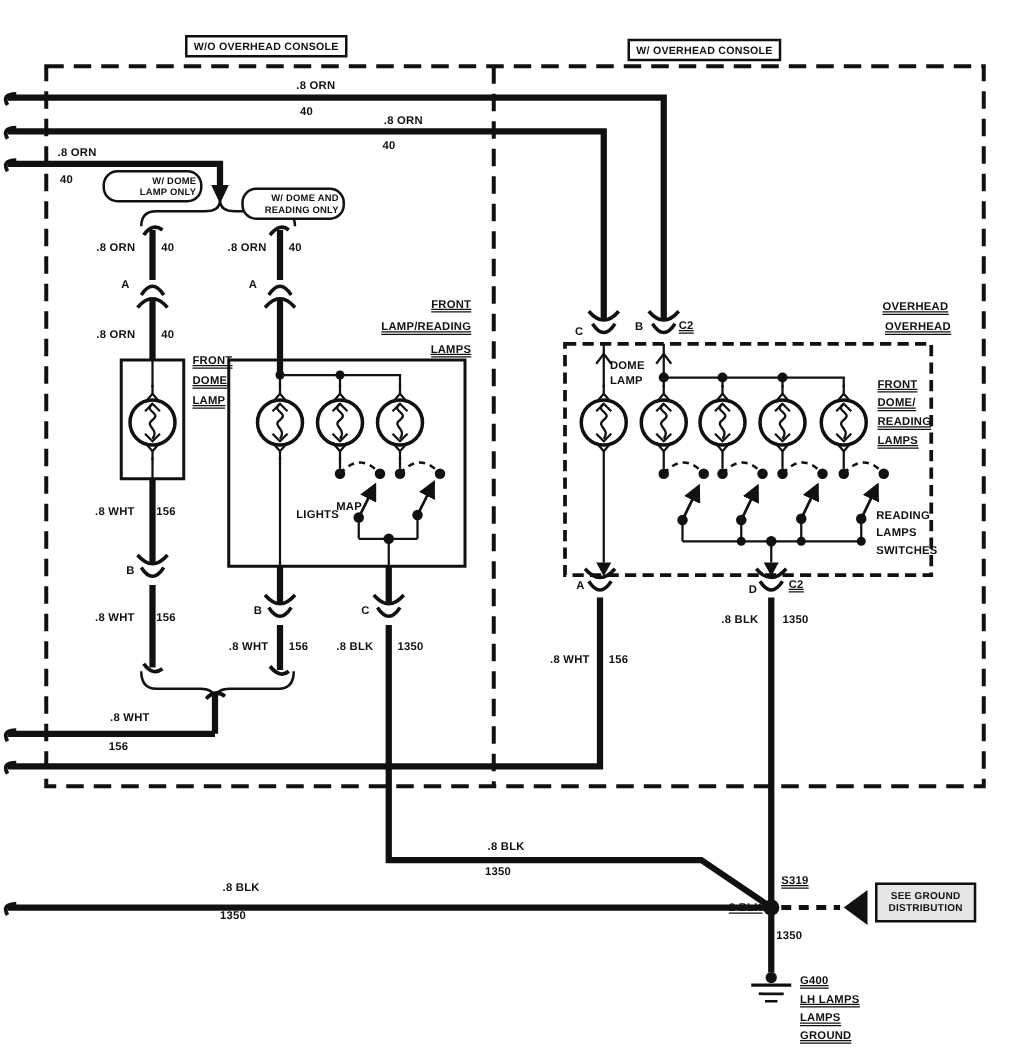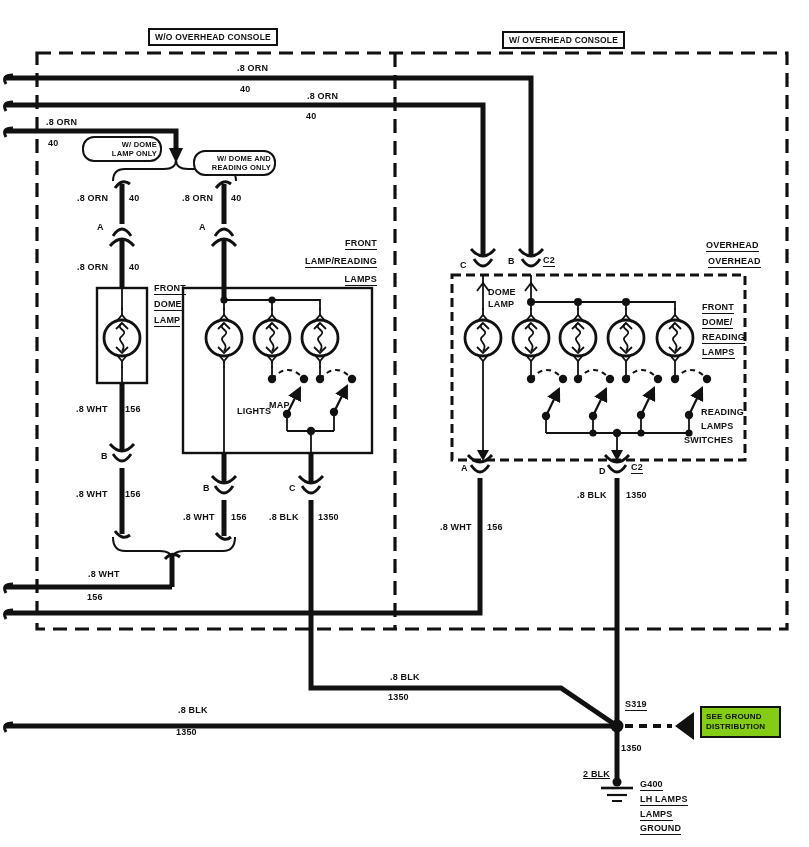--- a/index.html
+++ b/index.html
@@ -1,27 +1,27 @@
 <!DOCTYPE html>
 <html><head>
 <meta charset="utf-8">
 <style>
   html,body{margin:0;padding:0;background:#fff;}
   #stage{position:relative;width:809px;height:847px;background:#ffffff;overflow:hidden;
          font-family:"Liberation Sans",sans-serif;color:#111;}
   #stage svg{position:absolute;left:0;top:0;}
   .lbl{position:absolute;font-size:9px;font-weight:bold;line-height:10px;white-space:nowrap;
        letter-spacing:.2px;color:#111;}
-  .u{border-bottom:1.6px solid #111;padding-bottom:1px;}
+  .u{border-bottom:1.6px solid #111;padding-bottom:1px;text-decoration:underline;}
   .boxed{position:absolute;border:2px solid #111;background:#fff;font-size:8.5px;font-weight:bold;
          line-height:10px;text-align:right;padding:2px 5px;letter-spacing:.2px;}
   .boxed.small{font-size:7.5px;line-height:9px;padding:2px 3px;border-radius:12px;}
   .ra{text-align:right;}
-  .seeground{position:absolute;border:2.5px solid #111;background:#84cc16;font-size:8px;font-weight:bold;
-             line-height:10px;text-align:left;padding:4px 4px;letter-spacing:.2px;}
+  .seeground{position:absolute;border:2.5px solid #111;background:#e5e5e5;font-size:8px;font-weight:bold;
+             line-height:10px;text-align:center;padding:4px 4px;letter-spacing:.2px;}
 </style>
 </head>
 <body>
 
 <div id="stage">
 
 <svg width="809" height="847" viewBox="0 0 809 847">
   <defs>
     <marker id="arr" viewBox="0 0 10 10" refX="8.5" refY="5" markerWidth="6.5" markerHeight="6.5" orient="auto">
       <path d="M0,0 L10,5 L0,10 z" fill="#111"></path>
@@ -279,36 +279,36 @@
 <div class="lbl u" style="left:706px;top:240px;">OVERHEAD</div>
 <div class="lbl u" style="left:708px;top:256px;">OVERHEAD</div>
 <div class="lbl" style="left:488px;top:287px;">DOME</div>
 <div class="lbl" style="left:488px;top:299px;">LAMP</div>
 <div class="lbl u" style="left:702px;top:302px;">FRONT</div>
 <div class="lbl u" style="left:702px;top:317px;">DOME/</div>
 <div class="lbl u" style="left:702px;top:332px;">READING</div>
 <div class="lbl u" style="left:702px;top:347px;">LAMPS</div>
 <div class="lbl" style="left:701px;top:407px;">READING</div>
 <div class="lbl" style="left:701px;top:421px;">LAMPS</div>
-<div class="lbl" style="left:684px;top:435px;">SWITCHES</div>
+<div class="lbl" style="left:701px;top:435px;">SWITCHES</div>
 
 <div class="lbl" style="left:461px;top:463px;">A</div>
 <div class="lbl" style="left:440px;top:522px;">.8 WHT</div>
 <div class="lbl" style="left:487px;top:522px;">156</div>
 <div class="lbl" style="left:599px;top:466px;">D</div>
 <div class="lbl u" style="left:631px;top:462px;">C2</div>
 <div class="lbl" style="left:577px;top:490px;">.8 BLK</div>
 <div class="lbl" style="left:626px;top:490px;">1350</div>
 
 <div class="lbl" style="left:390px;top:672px;">.8 BLK</div>
 <div class="lbl" style="left:388px;top:692px;">1350</div>
 <div class="lbl" style="left:178px;top:705px;">.8 BLK</div>
 <div class="lbl" style="left:176px;top:727px;">1350</div>
 <div class="lbl u" style="left:625px;top:699px;">S319</div>
-<div class="lbl" style="left:583px;top:769px;text-decoration:underline;">2 BLK</div>
+<div class="lbl" style="left:583px;top:721px;text-decoration:underline;">2 BLK</div>
 <div class="lbl" style="left:621px;top:743px;">1350</div>
 
 <div class="seeground" style="left:700px;top:706px;width:69px;">
   <div>SEE GROUND</div>
   <div>DISTRIBUTION</div>
 </div>
 
 <div class="lbl u" style="left:640px;top:779px;">G400</div>
 <div class="lbl u" style="left:640px;top:794px;">LH LAMPS</div>
 <div class="lbl u" style="left:640px;top:809px;">LAMPS</div>

